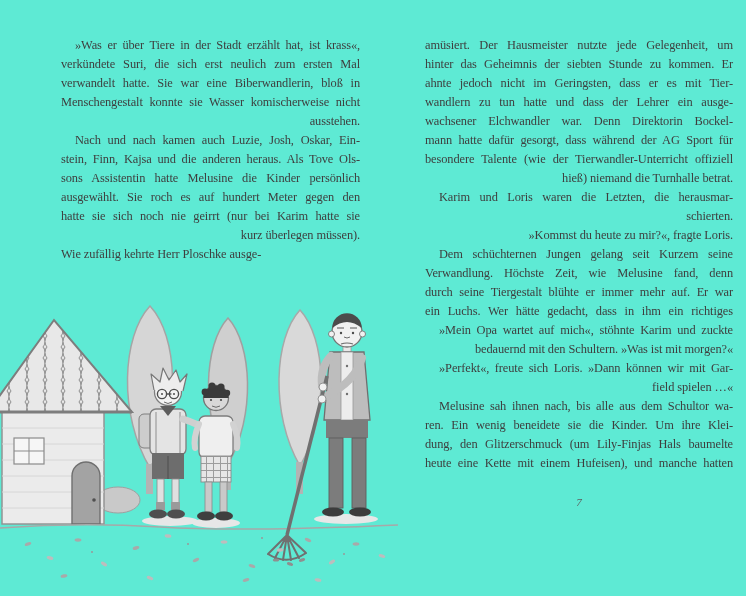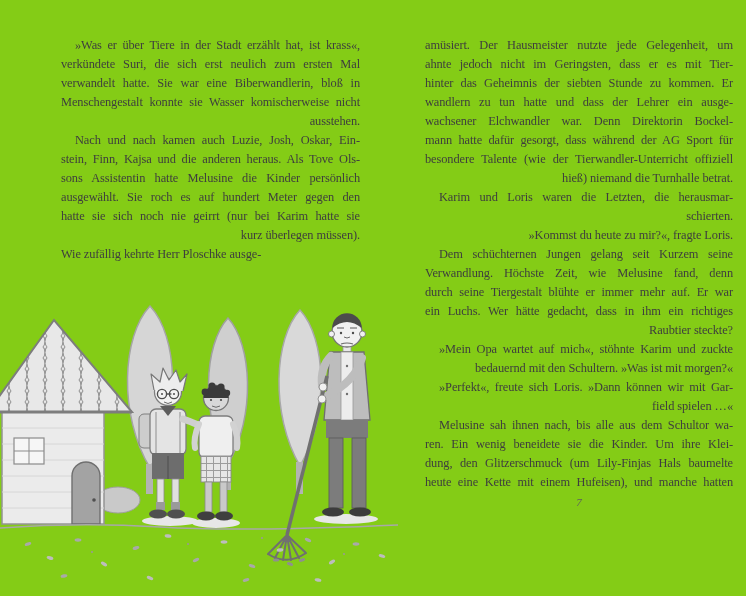--- a/index.html
+++ b/index.html
@@ -1,18 +1,18 @@
 <!DOCTYPE html>
 <html><head>
 <meta charset="utf-8">
 <style>
   * { margin:0; padding:0; box-sizing:border-box; }
   html,body { width:746px; height:596px; background:#ffffff; }
   body { font-family:"Liberation Serif","DejaVu Serif",serif; color:#3e3e3e; }
-  .spread { position:relative; width:746px; height:596px; background:#84cc16; overflow:hidden; }
+  .spread { position:relative; width:746px; height:596px; background:#5eead4; overflow:hidden; }
   .textcol { position:absolute; top:36px; font-size:12.4px; line-height:19px; letter-spacing:-0.1px; }
   #left-text  { left:61px;  width:299px; }
   #right-text { left:425px; width:308px; }
   .ln { height:19px; white-space:nowrap;text-align:right; }
   .just { text-align:justify; text-align-last:justify; }
   .pind { padding-left:14px; }
   .sh1 { margin-left:31px; }
   .sh2 { text-align:left; padding-right:10px; }
   .sh3 { text-align:right; padding-right:5px; }
   .em { }
@@ -35,35 +35,34 @@
     <div class="ln just">stein, Finn, Kajsa und die anderen heraus. Als Tove Ols-</div>
     <div class="ln just">sons Assistentin hatte Melusine die Kinder persönlich</div>
     <div class="ln just">ausgewählt. Sie roch es auf hundert Meter gegen den</div>
     <div class="ln just">hatte sie sich noch nie geirrt (nur bei Karim hatte sie</div>
     <div class="ln sh1">kurz überlegen müssen).</div>
     <div class="ln sh2">Wie zufällig kehrte Herr Ploschke ausge-</div>
   </div>
 
   <div class="textcol" id="right-text">
     <div class="ln just">amüsiert. Der Hausmeister nutzte jede Gelegenheit, um</div>
+    <div class="ln just">hinter das Geheimnis der siebten Stunde zu kommen. Er</div>
     <div class="ln just">ahnte jedoch nicht im Geringsten, dass er es mit Tier-</div>
-    <div class="ln just">hinter das Geheimnis der siebten Stunde zu kommen. Er</div>
     <div class="ln just">wandlern zu tun hatte und dass der Lehrer ein ausge-</div>
     <div class="ln just">wachsener Elchwandler war. Denn Direktorin Bockel-</div>
     <div class="ln just"><span>mann hatte dafür gesorgt, dass während der </span><span class="em">AG Sport für</span></div>
     <div class="ln just"><span class="em">besondere Talente</span><span> (wie der Tierwandler-Unterricht offiziell</span></div>
     <div class="ln">hieß) niemand die Turnhalle betrat.</div>
     <div class="ln just pind">Karim und Loris waren die Letzten, die herausmar-</div>
     <div class="ln">schierten.</div>
     <div class="ln pind">»Kommst du heute zu mir?«, fragte Loris.</div>
     <div class="ln just pind">Dem schüchternen Jungen gelang seit Kurzem seine</div>
     <div class="ln just">Verwandlung. Höchste Zeit, wie Melusine fand, denn</div>
     <div class="ln just">durch seine Tiergestalt blühte er immer mehr auf. Er war</div>
     <div class="ln just">ein Luchs. Wer hätte gedacht, dass in ihm ein richtiges</div>
-    <div class="ln">Raubtier steckte?</div>
     <div class="ln just pind">»Mein Opa wartet auf mich«, stöhnte Karim und zuckte</div>
     <div class="ln">bedauernd mit den Schultern. »Was ist mit morgen?«</div>
     <div class="ln just pind">»Perfekt«, freute sich Loris. »Dann können wir mit Gar-</div>
     <div class="ln">field spielen …«</div>
     <div class="ln just pind">Melusine sah ihnen nach, bis alle aus dem Schultor wa-</div>
     <div class="ln just">ren. Ein wenig beneidete sie die Kinder. Um ihre Klei-</div>
     <div class="ln just">dung, den Glitzerschmuck (um Lily-Finjas Hals baumelte</div>
     <div class="ln just">heute eine Kette mit einem Hufeisen), und manche hatten</div>
   </div>
 

